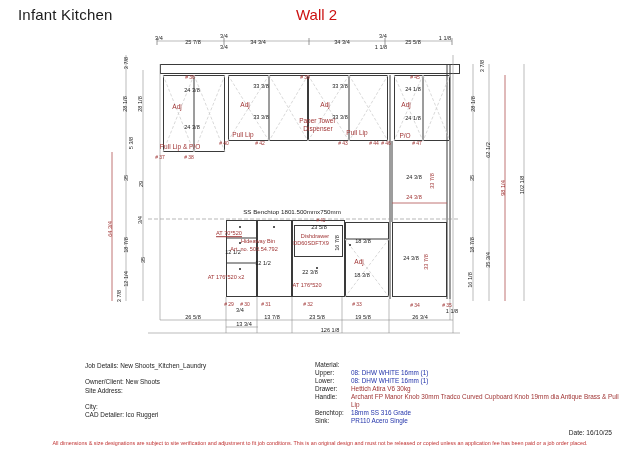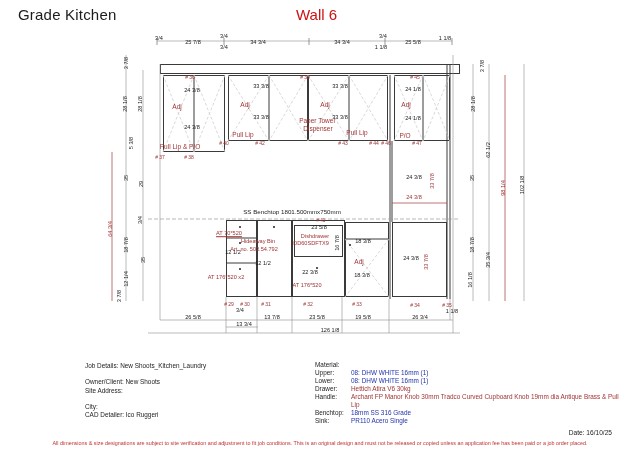--- a/index.html
+++ b/index.html
@@ -33,22 +33,22 @@
   .val.blue{color:#2233aa;}
   .val.red{color:#a03434;}
   .date{position:absolute;right:28px;top:429px;font-size:6.6px;}
   .footer{position:absolute;left:0;top:440px;width:640px;text-align:center;
           font-size:5.4px;color:#c03333;}
 </style>
 </head>
 <body>
 
 <div class="page">
-  <div class="title">Grade Kitchen</div>
-  <div class="wall-title">Wall 6</div>
+  <div class="title">Infant Kitchen</div>
+  <div class="wall-title">Wall 2</div>
 
   <div class="drawing">
       <div class="box" style="left: 160px; top: 64px; width: 300px; height: 10px;"></div>
       <div class="box" style="left: 163px; top: 75px; width: 62px; height: 77px;"></div>
       <div class="box" style="left: 228px; top: 75px; width: 80px; height: 66px;"></div>
       <div class="box" style="left: 308px; top: 75px; width: 80px; height: 66px;"></div>
       <div class="box" style="left: 394px; top: 75px; width: 56px; height: 66px;"></div>
       <div class="box" style="left: 226px; top: 220px; width: 31px; height: 77px;"></div>
       <div class="box" style="left: 257px; top: 220px; width: 35px; height: 77px;"></div>
       <div class="box" style="left: 292px; top: 220px; width: 53px; height: 77px;"></div>

